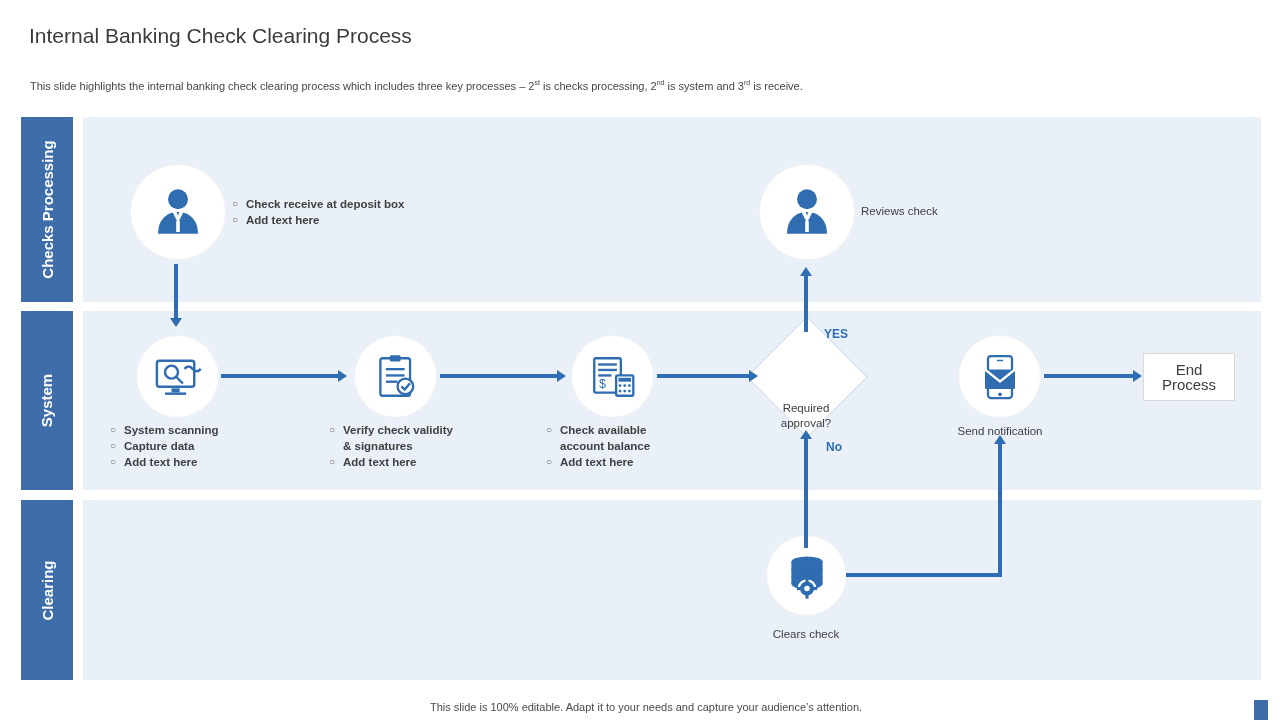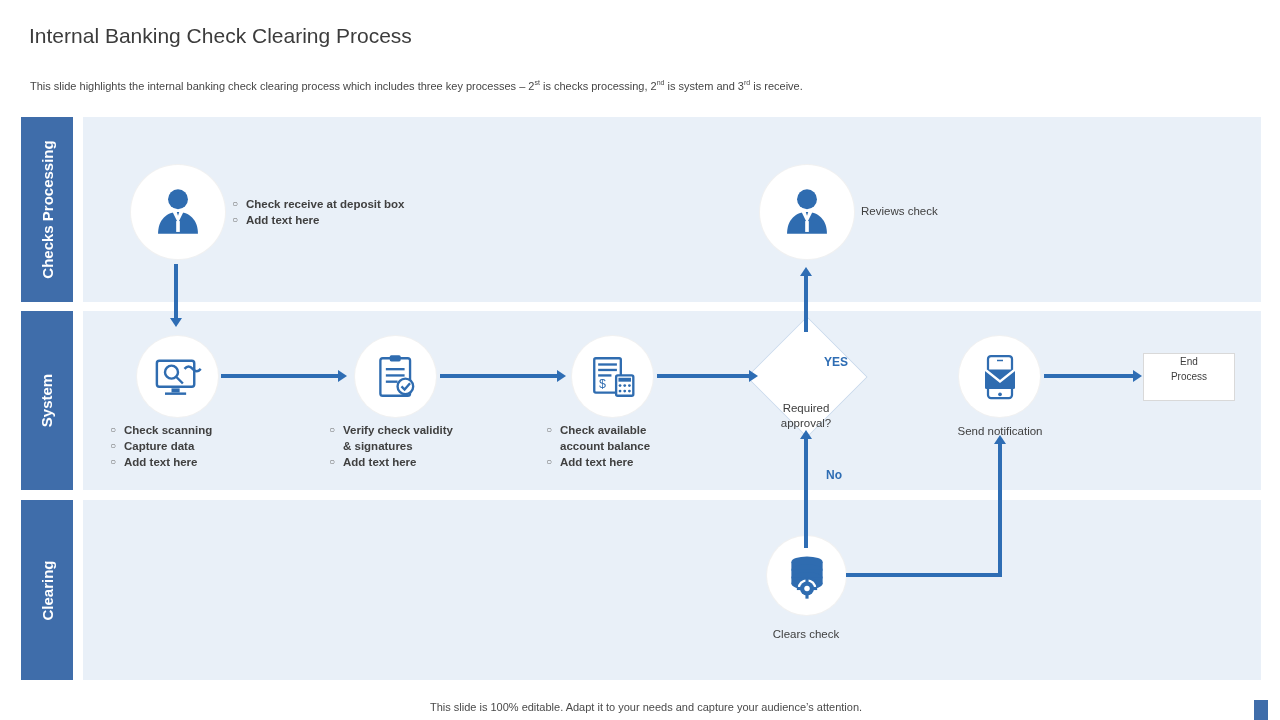--- a/index.html
+++ b/index.html
@@ -165,34 +165,34 @@
     text-align: center;
     font-size: 11.5px;
     color: #3d3d3d;
     line-height: 15px;
   }
   .branch-label {
     position: absolute;
     font-size: 12px;
     font-weight: bold;
     color: #2e6db4;
-    margin-top: 28px;
   }
 
   
   .end-box {
     position: absolute;
     width: 90px;
     height: 46px;
     background: #ffffff;
     border: 1px solid #d9d9d9;
     display: flex;
+    align-items: center;
     justify-content: center;
     text-align: center;
-    font-size: 10px;
+    font-size: 15px;
     color: #3d3d3d;
     line-height: 15px;
   }
 
   
   .footer-note {
     position: absolute;
     left: 0;
     right: 0;
     top: 701px;
@@ -275,21 +275,21 @@
     <rect x="24" y="46" width="10" height="5" fill="#2f6cb0"></rect>
     <rect x="16" y="51" width="26" height="3" fill="#2f6cb0"></rect>
     <circle cx="24" cy="26" r="8" fill="none" stroke="#2f6cb0" stroke-width="3"></circle>
     <line x1="30" y1="32" x2="38" y2="40" stroke="#2f6cb0" stroke-width="3"></line>
     <path d="M40 22 q5 -6 10 0 q5 6 10 0" fill="none" stroke="#2f6cb0" stroke-width="3"></path>
   </svg>
 </div>
 <div class="bullets" style="left:110px; top:422px; width:180px;">
   <div class="row">
     <span class="marker">○</span>
-    <span class="txt">Check scanning</span>
+    <span class="txt">System scanning</span>
   </div>
   <div class="row">
     <span class="marker">○</span>
     <span class="txt">Capture data</span>
   </div>
   <div class="row">
     <span class="marker">○</span>
     <span class="txt">Add text here</span>
   </div>
 </div>

